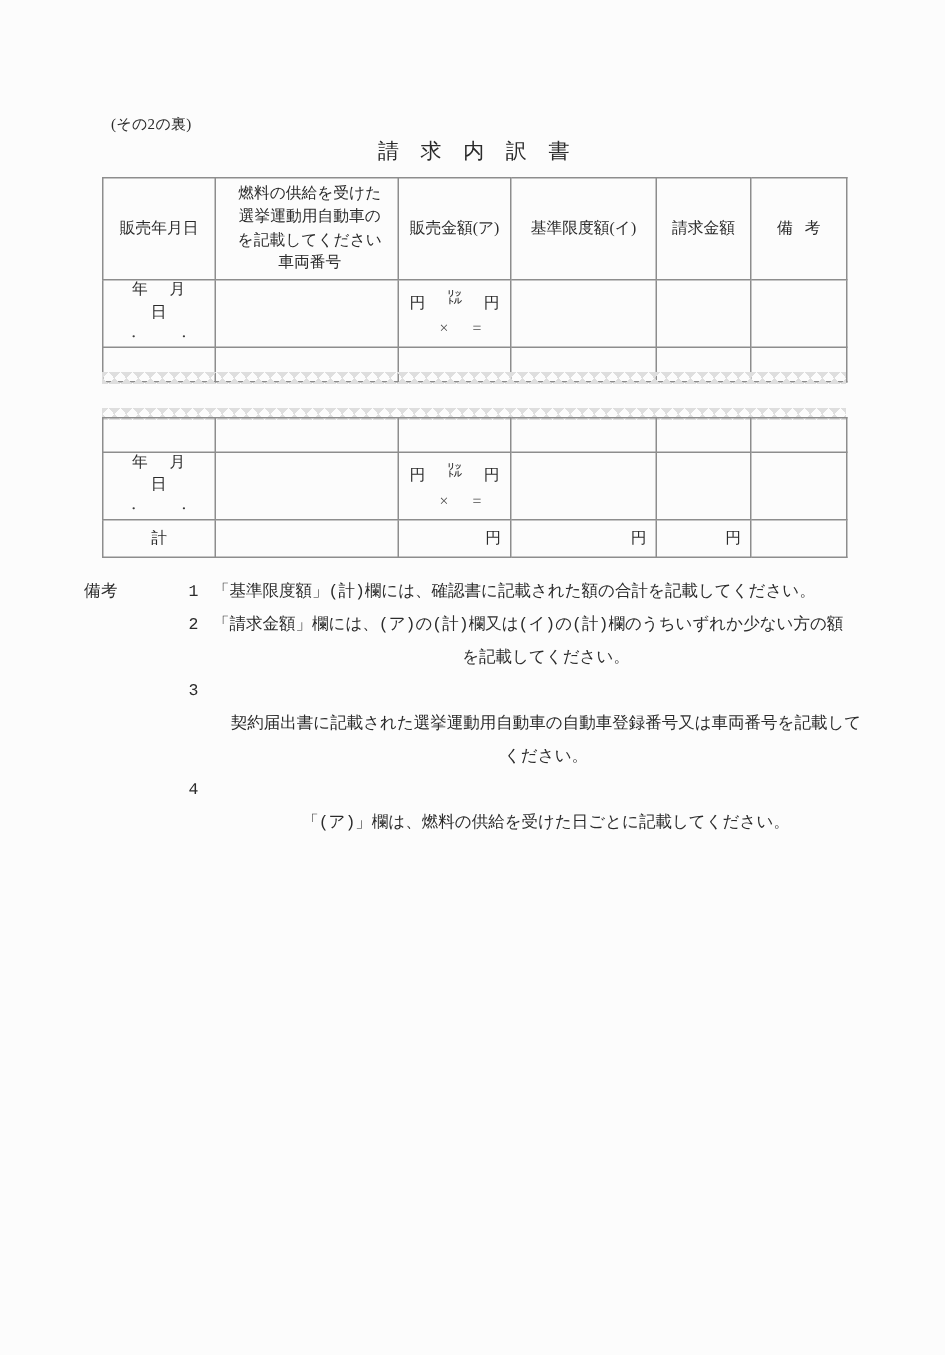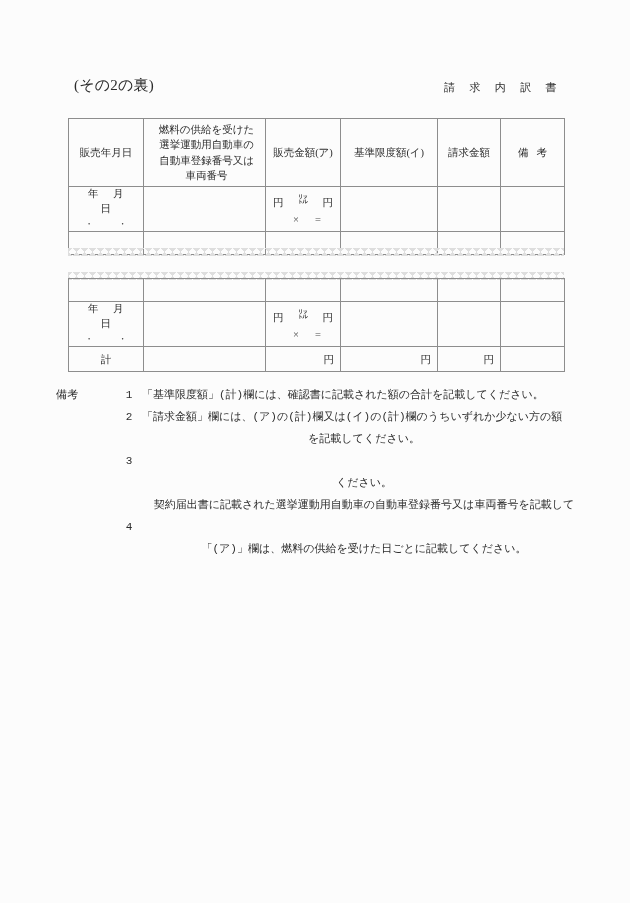--- a/index.html
+++ b/index.html
@@ -21,33 +21,33 @@
     width: 630px;
     height: 903px;
     box-sizing: border-box;
   }
 
   
   .sheet-label {
     position: absolute;
     left: 74px;
     top: 76px;
-    font-size: 15px;
+    font-size: 10px;
     letter-spacing: 0.2px;
     white-space: nowrap;
   }
 
   
   .doc-title {
     position: absolute;
     left: 68px;
-    top: 80px;
+    top: 92px;
     width: 496px;
-    text-align: right;
-    font-size: 11px;
+    text-align: center;
+    font-size: 14px;
     letter-spacing: 0.4px;
     white-space: nowrap;
   }
   .doc-title .ch {
     display: inline-block;
     padding: 0 7px;
   }
 
   
   .tbl {
@@ -236,21 +236,21 @@
       <col class="c-limit">
         <col class="c-claim">
         <col class="c-note">
     </colgroup>
     <tbody>
       <tr class="hdr-row">
         <td>販売年月日</td>
         <td class="hdr-vehicle">
           <div>燃料の供給を受けた</div>
           <div>選挙運動用自動車の</div>
-          <div>自動車登録番号又は</div>
+          <div>を記載してください</div>
           <div>車両番号</div>
         </td>
         <td>販売金額(ア)</td>
         <td>基準限度額(イ)</td>
         <td>請求金額</td>
         <td class="hdr-spaced"><span class="ch">備</span><span class="ch">考</span></td>
       </tr>
 
       <tr class="data-row">
         <td class="date-cell">
@@ -353,22 +353,22 @@
         <span class="note-num">2</span>
         <span class="note-body">「請求金額」欄には、(ア)の(計)欄又は(イ)の(計)欄のうちいずれか少ない方の額</span>
       </div>
       <div class="note-cont">を記載してください。</div>
     </div>
 
     <div class="note">
       <div class="note-row note-indent-1">
         <span class="note-num">3</span>
       </div>
+      <div class="note-cont">契約届出書に記載された選挙運動用自動車の自動車登録番号又は車両番号を記載して</div>
       <div class="note-cont">ください。</div>
-      <div class="note-cont">契約届出書に記載された選挙運動用自動車の自動車登録番号又は車両番号を記載して</div>
     </div>
 
     <div class="note">
       <div class="note-row note-indent-1">
         <span class="note-num">4</span>
       </div>
       <div class="note-cont">「(ア)」欄は、燃料の供給を受けた日ごとに記載してください。</div>
     </div>
   </div>
 

